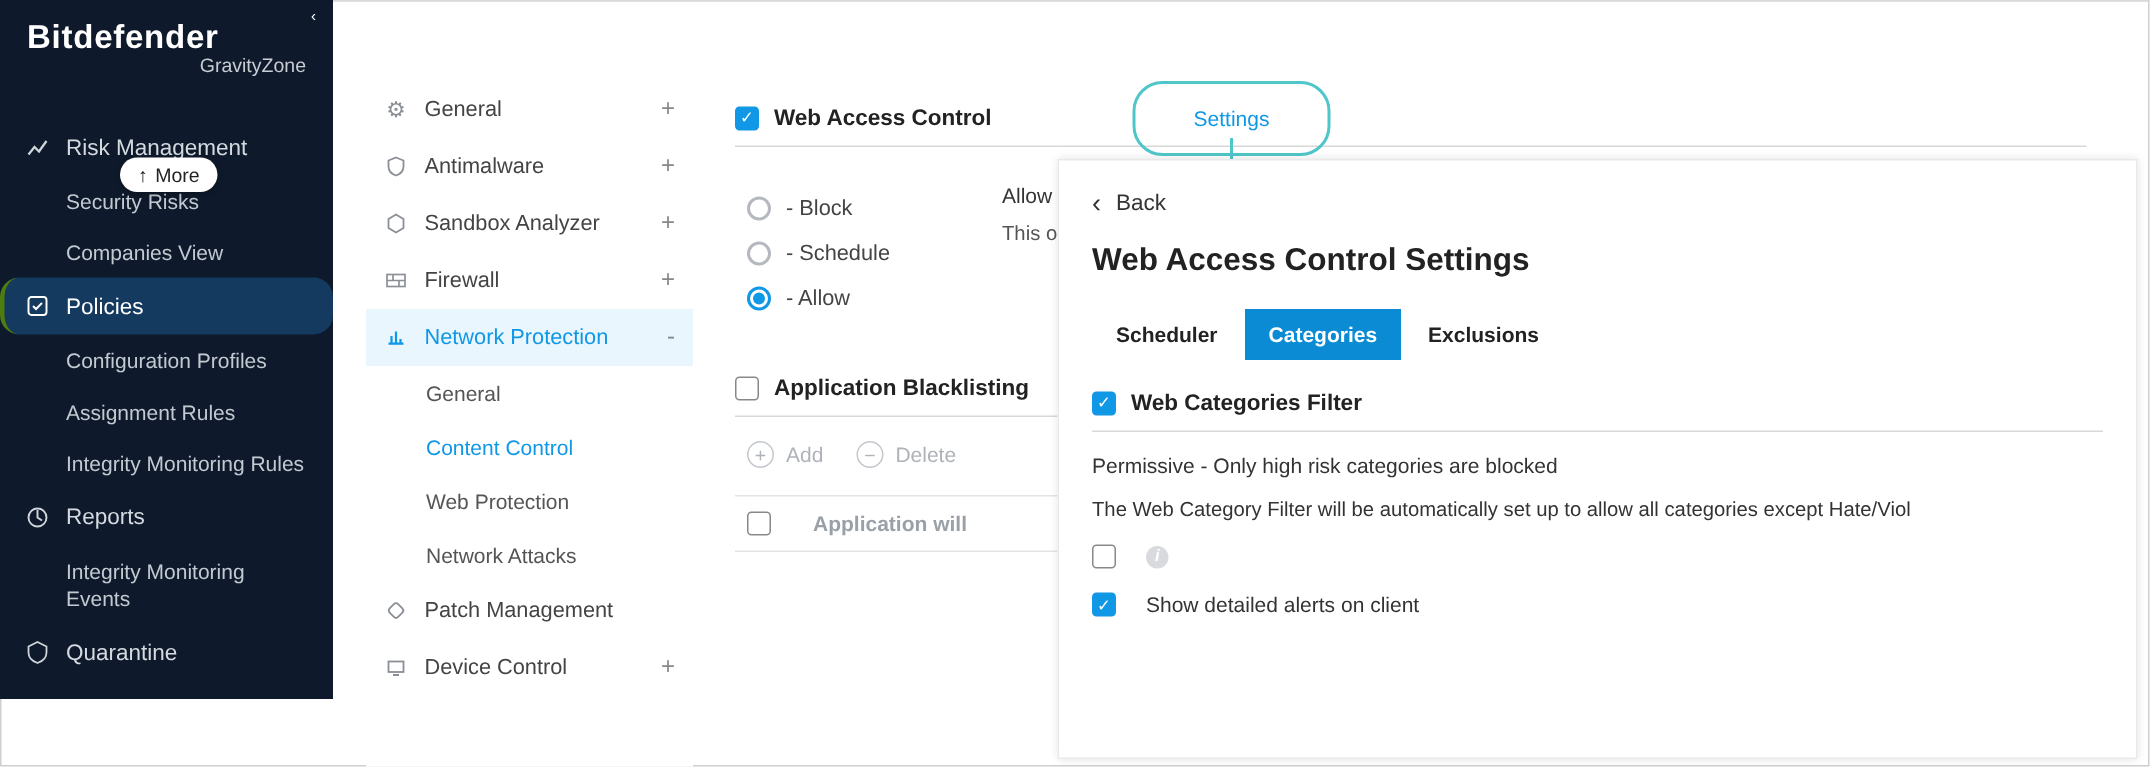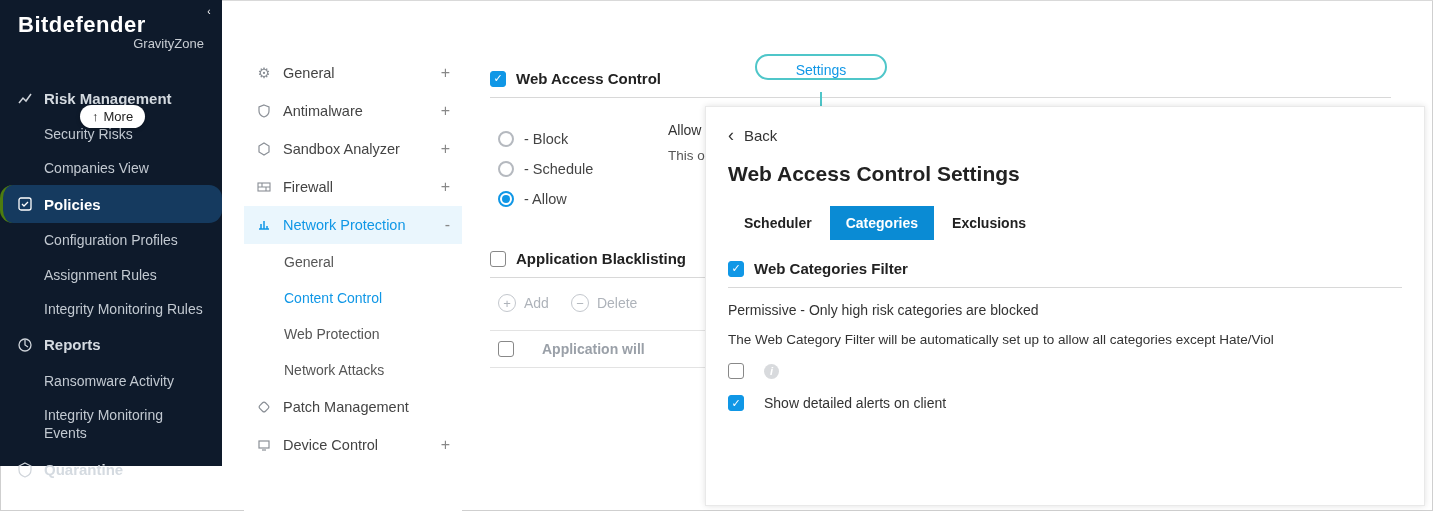--- a/index.html
+++ b/index.html
@@ -6,21 +6,21 @@
 body { font-family: -apple-system, BlinkMacSystemFont, "Segoe UI", Arial, sans-serif; font-size: 14px; color: #333; background: #fff; width: 1433px; height: 511px; overflow: hidden; position: relative; }
 
 .sidebar { position: absolute; left: 0; top: 0; width: 222px; height: 466px; background: #0e1a2b; color: #d4dae0; }
 .logo-area { padding: 12px 18px 10px; }
 .logo-main { font-size: 22px; font-weight: 700; color: #fff; letter-spacing: 0.5px; }
 .logo-sub { font-size: 13px; color: #c8cdd3; text-align: right; margin-top: -2px; }
 .collapse-btn { position: absolute; top: 6px; right: 6px; width: 14px; height: 14px; color: #fff; font-size: 10px; text-align:center; }
 
 .nav { margin-top: 18px; }
 .nav-item { display: flex; align-items: center; padding: 10px 16px; cursor: pointer; font-size: 15px; color: #d4dae0; }
-.nav-item.top { font-weight: 700; }
+.nav-item.top { font-weight: 400; }
 .nav-item .nicon { width: 18px; height: 18px; margin-right: 10px; display: inline-flex; align-items:center; justify-content:center; }
 .nav-item.active { background: #153a5f; border-left: 3px solid #4d7c0f; padding-left: 13px; color:#fff;border-radius:13px; }
 .nav-sub { padding: 8px 16px 8px 44px; font-size: 14px; color: #c2c9d1; cursor: pointer; line-height: 1.3; }
 
 .more-pill { position: absolute; top: 105px; left: 80px; background: #fff; color: #222; border-radius: 14px; padding: 4px 12px; font-size: 13px; box-shadow: 0 1px 4px rgba(0,0,0,0.25); display: flex; align-items: center; gap: 5px; }
 
 .secondary-panel { position: absolute; left: 244px; top: 54px; width: 218px; height: 457px; background: #fff; }
 .sec-item { display: flex; align-items: center; padding: 11px 12px; font-size: 14.5px; color: #444; cursor: pointer; position: relative; }
 .sec-item .sicon { width: 16px; height: 16px; margin-right: 11px; display:inline-flex; align-items:center; justify-content:center; color:#8a8f96; }
 .sec-item .expand { position: absolute; right: 12px; color: #888; font-size: 16px; }
@@ -28,21 +28,21 @@
 .sec-item.selected .sicon { color:#1097e6; }
 .sec-sub { padding: 10px 12px 10px 40px; font-size: 14px; color: #555; cursor: pointer; }
 .sec-sub.active { color: #1097e6; }
 
 .content { position: absolute; left: 480px; top: 54px; right: 2px; bottom: 2px; padding: 10px 0 0 10px; }
 .section-row { display: flex; align-items: center; padding: 6px 0 10px; border-bottom: 1px solid #d8d8d8; margin-right: 40px; }
 .chk { width: 16px; height: 16px; border: 1.5px solid #888; border-radius: 3px; display: inline-flex; align-items:center; justify-content:center; margin-right: 10px; flex-shrink:0; }
 .chk.checked { background: #1097e6; border-color:#1097e6; color:#fff; font-size:11px; }
 .section-title { font-weight: 700; font-size: 15px; color: #222; }
 
-.settings-link-wrap { position: absolute; left: 755px; top: 54px; width: 132px; height: 26px; border: 2px solid #4fc6c9; border-radius: 20px; display:flex; align-items:flex-end; justify-content:center; }
+.settings-link-wrap { position: absolute; left: 755px; top: 54px; width: 132px; height: 50px; border: 2px solid #4fc6c9; border-radius: 20px; display:flex; align-items:center; justify-content:center; }
 .settings-link { color: #1097e6; font-size: 14px; }
 .connector { position:absolute; left: 820px; top: 92px; width:2px; height:20px; background:#4fc6c9; }
 .connector-dot { position:absolute; left:815px; top:110px; width:10px; height:10px; border:2px solid #4fc6c9; border-radius:50%; background:#fff; }
 
 .radio-group { margin: 20px 0 0 8px; }
 .radio-row { display: flex; align-items: center; padding: 7px 0; font-size: 14.5px; color:#444; cursor:pointer; }
 .radio { width: 16px; height: 16px; border: 2px solid #b5b9bf; border-radius: 50%; margin-right: 10px; display:inline-flex; align-items:center; justify-content:center; }
 .radio.sel { border-color:#1097e6; }
 .radio.sel::after { content:''; width:8px; height:8px; background:#1097e6; border-radius:50%; }
 
@@ -107,21 +107,20 @@
     <div class="nav-sub">Integrity Monitoring Rules</div>
     <div class="nav-item top">
       <span class="nicon">
           <svg width="16" height="16" viewBox="0 0 16 16">
             <circle cx="8" cy="8" r="6" stroke="#cfd4da" stroke-width="1.3" fill="none"></circle>
             <path d="M8 3v5l3 2" stroke="#cfd4da" stroke-width="1.3" fill="none"></path>
           </svg>
         </span>
       <span>Reports</span>
     </div>
-    <div class="nav-sub">Ransomware Activity</div>
     <div class="nav-sub">Integrity Monitoring Events</div>
     <div class="nav-item top">
       <span class="nicon">
           <svg width="16" height="16" viewBox="0 0 16 16">
             <path d="M8 1l6 3v4c0 4-3 6-6 7-3-1-6-3-6-7V4z" stroke="#cfd4da" stroke-width="1.2" fill="none"></path>
           </svg>
         </span>
       <span>Quarantine</span>
     </div>
   </div>

